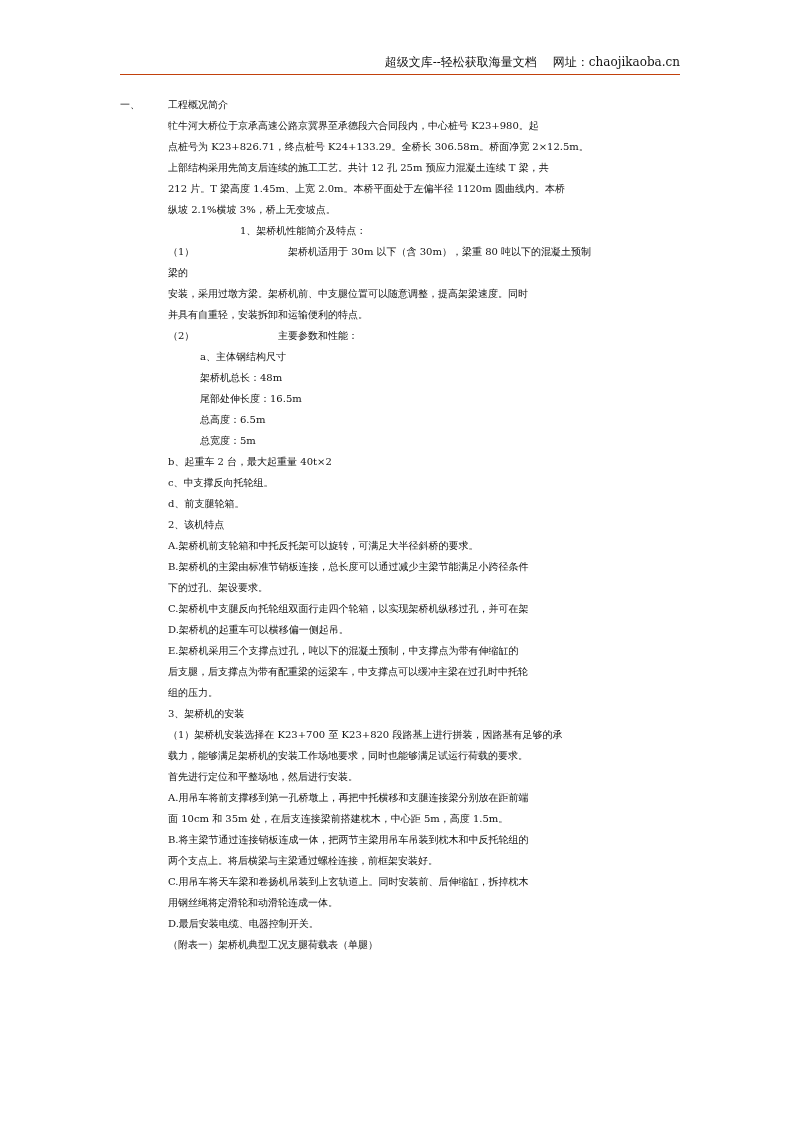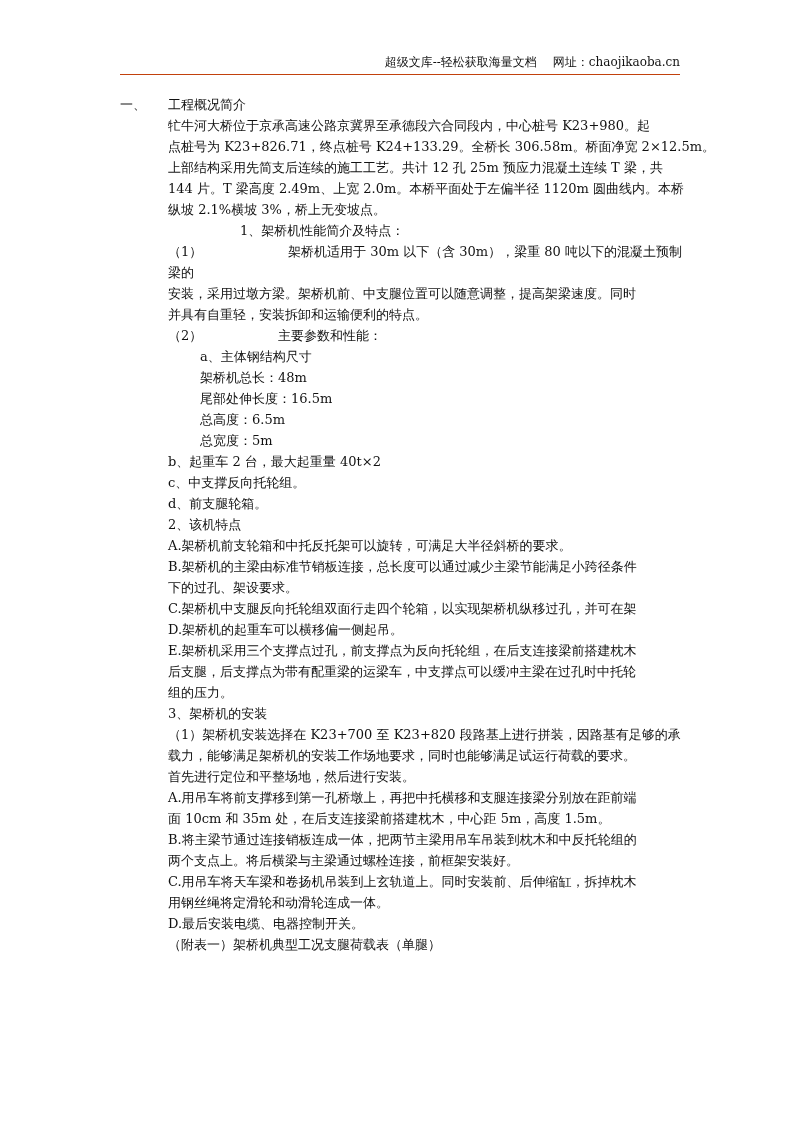--- a/index.html
+++ b/index.html
@@ -1,21 +1,21 @@
 <!DOCTYPE html>
 <html><head>
 <meta charset="utf-8">
 <style>
   html, body { margin: 0; padding: 0; background: #ffffff; }
   body { width: 793px; height: 1122px; position: relative; overflow: hidden;
          font-family: "DejaVu Serif", "Liberation Serif", serif; color: #111; }
   .header { position: absolute; left: 120px; top: 54px; width: 560px; height: 20px;
             border-bottom: 1px solid #c2410c; font-size: 12px; text-align: right; line-height: 16px; }
   .header .site { margin-right: 16px; }
-  .content { position: absolute; left: 120px; top: 94px; width: 556px; font-size: 13px; line-height: 21px; }
+  .content { position: absolute; left: 120px; top: 94px; width: 556px; font-size: 10px; line-height: 21px; }
   .line { white-space: nowrap; height: 21px; }
   .ind3 { padding-left: 120px; }
   .ind4 { padding-left: 80px; }
   .p { padding-left: 48px; }
   .sec-num { display: inline-block; width: 48px; }
   .par-num { display: inline-block; width: 120px; }
   .par-num2 { display: inline-block; width: 110px; }
 </style>
 </head>
 <body>
@@ -24,21 +24,21 @@
   <span class="site">超级文库--轻松获取海量文档</span><span>网址：chaojikaoba.cn</span>
 </div>
 
 <div class="content">
   <div class="line">
     <span class="sec-num">一、</span><span>工程概况简介</span>
   </div>
   <div class="line p">牤牛河大桥位于京承高速公路京冀界至承德段六合同段内，中心桩号 K23+980。起</div>
   <div class="line p">点桩号为 K23+826.71，终点桩号 K24+133.29。全桥长 306.58m。桥面净宽 2×12.5m。</div>
   <div class="line p">上部结构采用先简支后连续的施工工艺。共计 12 孔 25m 预应力混凝土连续 T 梁，共</div>
-  <div class="line p">144 片。T 梁高度 2.49m、上宽 2.0m。本桥平面处于左偏半径 1120m 圆曲线内。本桥</div>
+  <div class="line p">212 片。T 梁高度 1.45m、上宽 2.0m。本桥平面处于左偏半径 1120m 圆曲线内。本桥</div>
   <div class="line p">纵坡 2.1%横坡 3%，桥上无变坡点。</div>
 
   <div class="line ind3">1、架桥机性能简介及特点：</div>
   <div class="line p">
     <span class="par-num">（1）</span><span>架桥机适用于 30m 以下（含 30m），梁重 80 吨以下的混凝土预制</span>
   </div>
   <div class="line p">梁的</div>
   <div class="line p">安装，采用过墩方梁。架桥机前、中支腿位置可以随意调整，提高架梁速度。同时</div>
   <div class="line p">并具有自重轻，安装拆卸和运输便利的特点。</div>
   <div class="line p">
@@ -54,21 +54,21 @@
   <div class="line p">b、起重车 2 台，最大起重量 40t×2</div>
   <div class="line p">c、中支撑反向托轮组。</div>
   <div class="line p">d、前支腿轮箱。</div>
 
   <div class="line p">2、该机特点</div>
   <div class="line p">A.架桥机前支轮箱和中托反托架可以旋转，可满足大半径斜桥的要求。</div>
   <div class="line p">B.架桥机的主梁由标准节销板连接，总长度可以通过减少主梁节能满足小跨径条件</div>
   <div class="line p">下的过孔、架设要求。</div>
   <div class="line p">C.架桥机中支腿反向托轮组双面行走四个轮箱，以实现架桥机纵移过孔，并可在架</div>
   <div class="line p">D.架桥机的起重车可以横移偏一侧起吊。</div>
-  <div class="line p">E.架桥机采用三个支撑点过孔，前支撑点为反向托轮组，在后支连接梁前搭建枕木</div>
+  <div class="line p">E.架桥机采用三个支撑点过孔，吨以下的混凝土预制，中支撑点为带有伸缩缸的</div>
   <div class="line p">后支腿，后支撑点为带有配重梁的运梁车，中支撑点可以缓冲主梁在过孔时中托轮</div>
   <div class="line p">组的压力。</div>
 
   <div class="line p">3、架桥机的安装</div>
   <div class="line p">（1）架桥机安装选择在 K23+700 至 K23+820 段路基上进行拼装，因路基有足够的承</div>
   <div class="line p">载力，能够满足架桥机的安装工作场地要求，同时也能够满足试运行荷载的要求。</div>
   <div class="line p">首先进行定位和平整场地，然后进行安装。</div>
   <div class="line p">A.用吊车将前支撑移到第一孔桥墩上，再把中托横移和支腿连接梁分别放在距前端</div>
   <div class="line p">面 10cm 和 35m 处，在后支连接梁前搭建枕木，中心距 5m，高度 1.5m。</div>
   <div class="line p">B.将主梁节通过连接销板连成一体，把两节主梁用吊车吊装到枕木和中反托轮组的</div>

